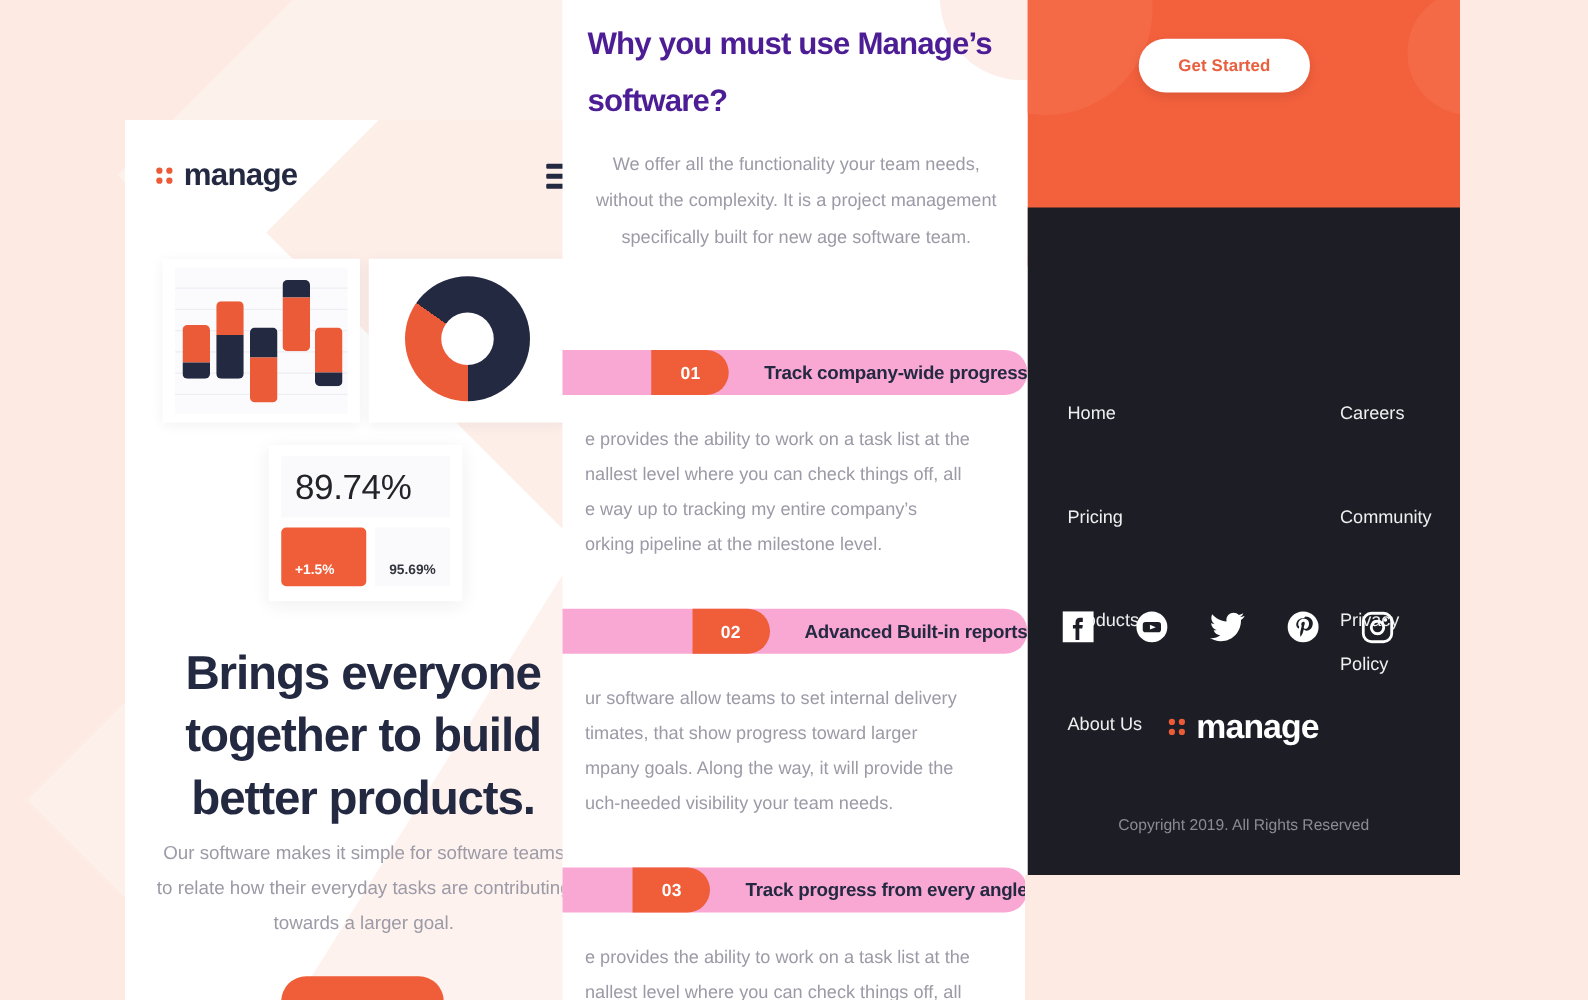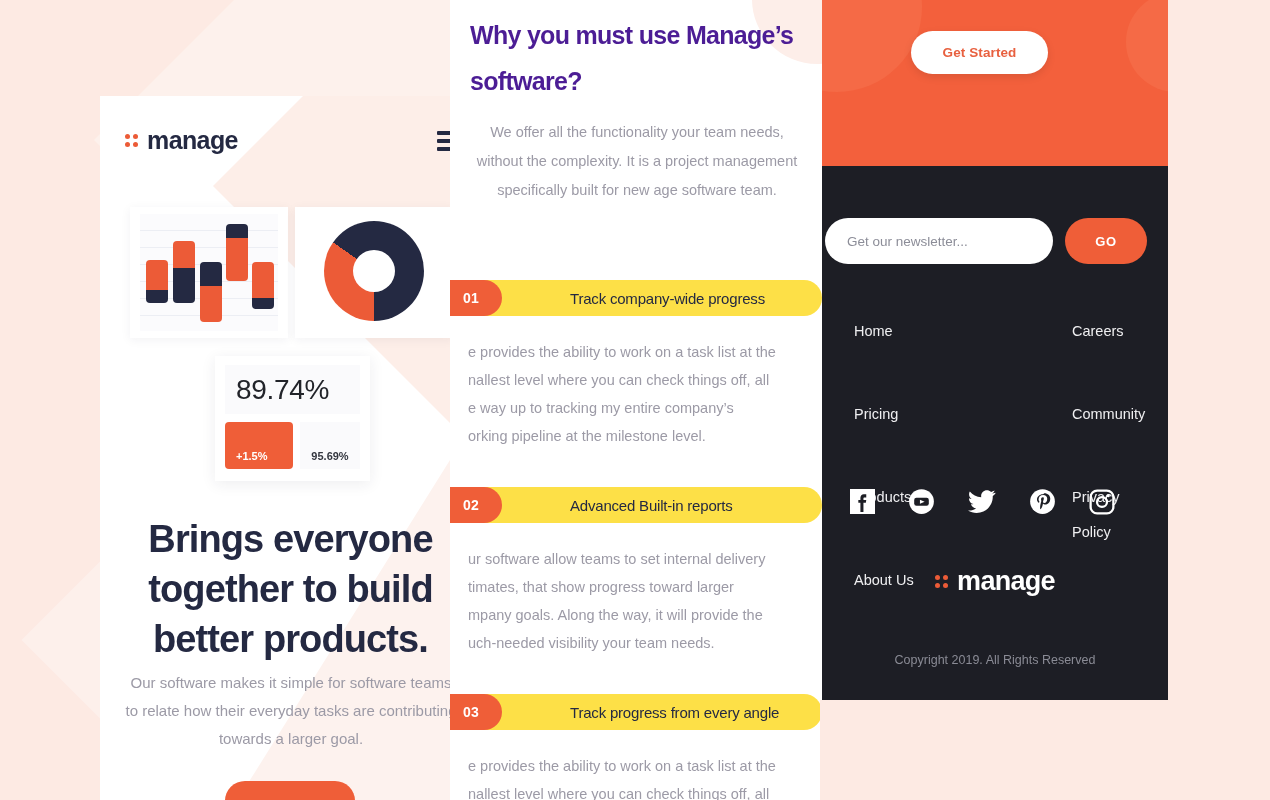--- a/index.html
+++ b/index.html
@@ -87,29 +87,29 @@
              background:#ffffff;overflow:hidden;}
   .mid-blob{position:absolute;right:-60px;top:-66px;width:130px;height:130px;
             border-radius:50%;background:#fdeee9;}
   .mid-title{position:absolute;left:20px;top:12px;width:334px;
              font-size:25px;line-height:46px;font-weight:700;color:#4c1d95;
              letter-spacing:-0.7px;}
   .mid-sub{position:absolute;left:22px;top:118px;width:330px;text-align:center;
            font-size:14.5px;line-height:29px;color:#9c9aa6;}
 
   .feat{position:absolute;left:-10px;width:382px;}
-  .feat .bar{position:relative;height:36px;background:#fde047;
+  .feat .bar{position:relative;height:36px;background:#f9a8d4;
              border-top-right-radius:18px;border-bottom-right-radius:18px;
-             display:flex;align-items:center;}
+             display:flex;align-items:center;justify-content:flex-end;}
   .feat .num{width:62px;height:36px;background:#ef5e38;color:#ffffff;
              border-top-right-radius:18px;border-bottom-right-radius:18px;
              display:flex;align-items:center;justify-content:center;
              font-size:14px;font-weight:700;letter-spacing:.3px;}
-  .feat .ttl{padding-left:28px;font-size:15px;font-weight:400;color:#242942;
-             letter-spacing:-0.2px;margin-left:40px;}
+  .feat .ttl{padding-left:28px;font-size:15px;font-weight:700;color:#242942;
+             letter-spacing:-0.2px;}
   .feat .body{padding:22px 30px 0 28px;font-size:14.5px;line-height:28px;color:#9c9aa6;
               white-space:nowrap;}
 
   
   .right-panel{position:absolute;left:822px;top:0;width:346px;height:704px;overflow:hidden;}
   .rp-orange{position:absolute;left:0;top:0;width:346px;height:213px;background:#f3603c;
              overflow:hidden;}
   .rp-circ{position:absolute;left:-70px;top:-78px;width:170px;height:170px;border-radius:50%;
            background:#f56a46;}
   .rp-circ2{position:absolute;right:-58px;top:-8px;width:100px;height:100px;border-radius:50%;
@@ -278,24 +278,20 @@
 <div class="right-panel">
 
   <div class="rp-orange">
     <div class="rp-circ"></div>
     <div class="rp-circ2"></div>
     <button class="get-started">Get Started</button>
   </div>
 
   <div class="rp-dark">
 
-    <div class="newsletter">
-      <input class="nl-input" type="text" placeholder="Get our newsletter..." style="">
-      <button class="nl-go">GO</button>
-    </div>
 
     <div class="links">
       <a href="#">Home</a>
       <a href="#">Careers</a>
       <a href="#">Pricing</a>
       <a href="#">Community</a>
       <a href="#">Products</a>
       <a href="#">Privacy Policy</a>
       <a href="#">About Us</a>
       <span></span>

